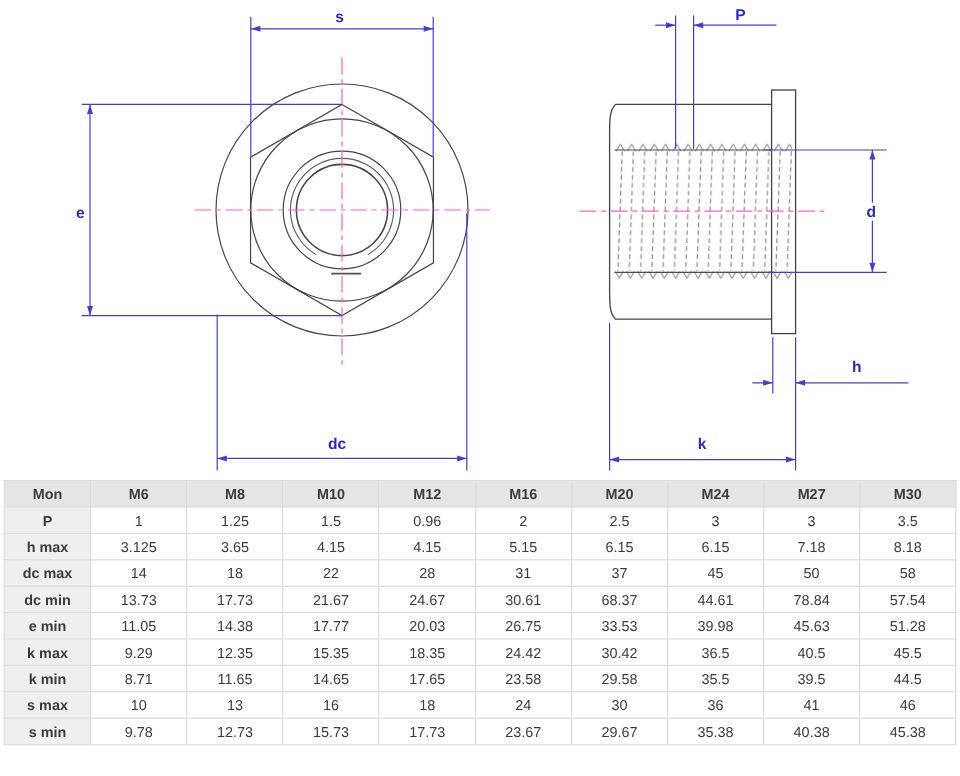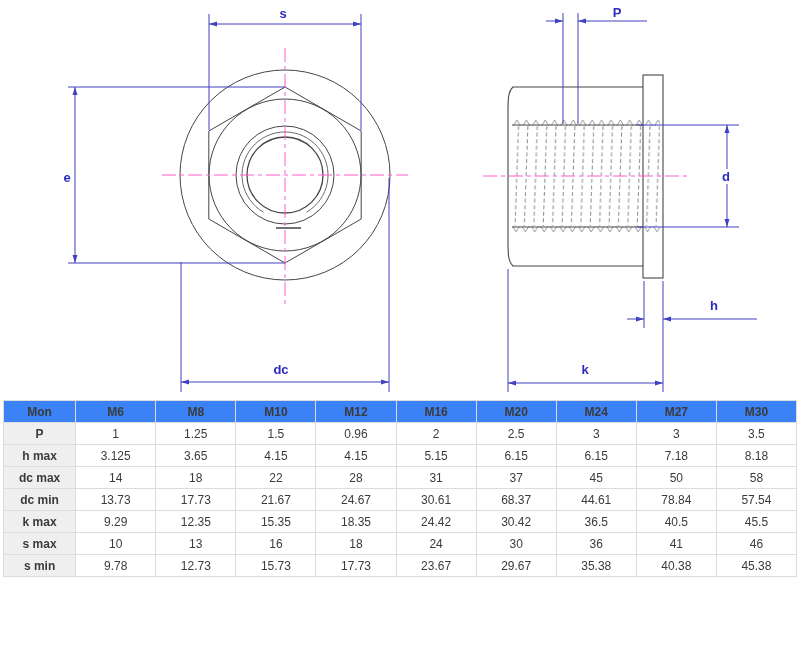--- a/index.html
+++ b/index.html
@@ -15,21 +15,21 @@
   }
   table.dim-table {
     width:794px; margin:2px 3px 0 3px;
     border-collapse:collapse; table-layout:fixed;
   }
   .dim-table th, .dim-table td {
     border:1px solid #dcdcdc;
     font-size:12px; text-align:center; vertical-align:middle;
     height:22px; padding:1px 2px; color:#3b3b3b; background:#ffffff;
   }
-  .dim-table thead th { background:#3b82f6; font-weight:bold; }
+  .dim-table thead th { background:#e5e5e5; font-weight:bold; }
   .dim-table tbody th { background:#efefef; font-weight:bold; }
   .dim-table td { font-weight:normal; }
   .dim-table col.label-col { width:9.1%; }
 </style>
 </head>
 <body>
 
 <div class="drawing-wrap">
 <svg width="800" height="398" viewBox="0 0 800 398">
   <defs>
@@ -191,32 +191,56 @@
         <td>17.73</td>
         <td>21.67</td>
         <td>24.67</td>
         <td>30.61</td>
         <td>68.37</td>
         <td>44.61</td>
         <td>78.84</td>
         <td>57.54</td>
       </tr>
       <tr>
+        <th>e min</th>
+        <td>11.05</td>
+        <td>14.38</td>
+        <td>17.77</td>
+        <td>20.03</td>
+        <td>26.75</td>
+        <td>33.53</td>
+        <td>39.98</td>
+        <td>45.63</td>
+        <td>51.28</td>
+      </tr>
+      <tr>
         <th>k max</th>
         <td>9.29</td>
         <td>12.35</td>
         <td>15.35</td>
         <td>18.35</td>
         <td>24.42</td>
         <td>30.42</td>
         <td>36.5</td>
         <td>40.5</td>
         <td>45.5</td>
       </tr>
       <tr>
+        <th>k min</th>
+        <td>8.71</td>
+        <td>11.65</td>
+        <td>14.65</td>
+        <td>17.65</td>
+        <td>23.58</td>
+        <td>29.58</td>
+        <td>35.5</td>
+        <td>39.5</td>
+        <td>44.5</td>
+      </tr>
+      <tr>
         <th>s max</th>
         <td>10</td>
         <td>13</td>
         <td>16</td>
         <td>18</td>
         <td>24</td>
         <td>30</td>
         <td>36</td>
         <td>41</td>
         <td>46</td>

